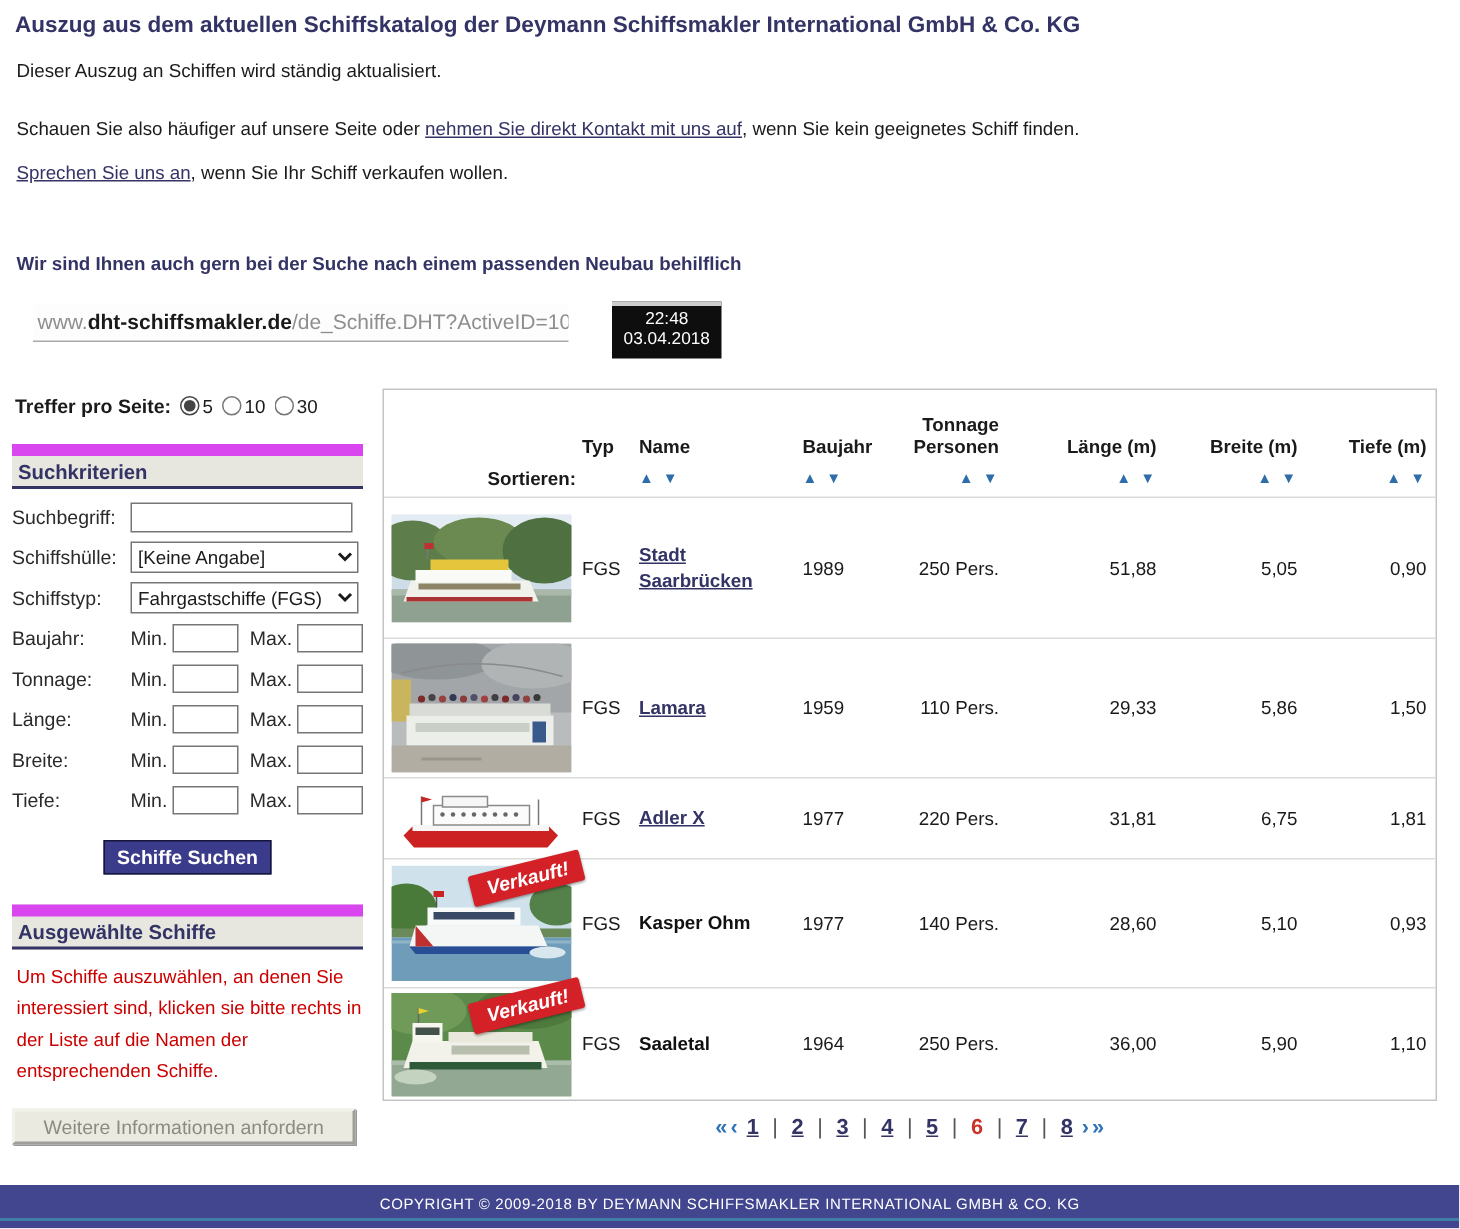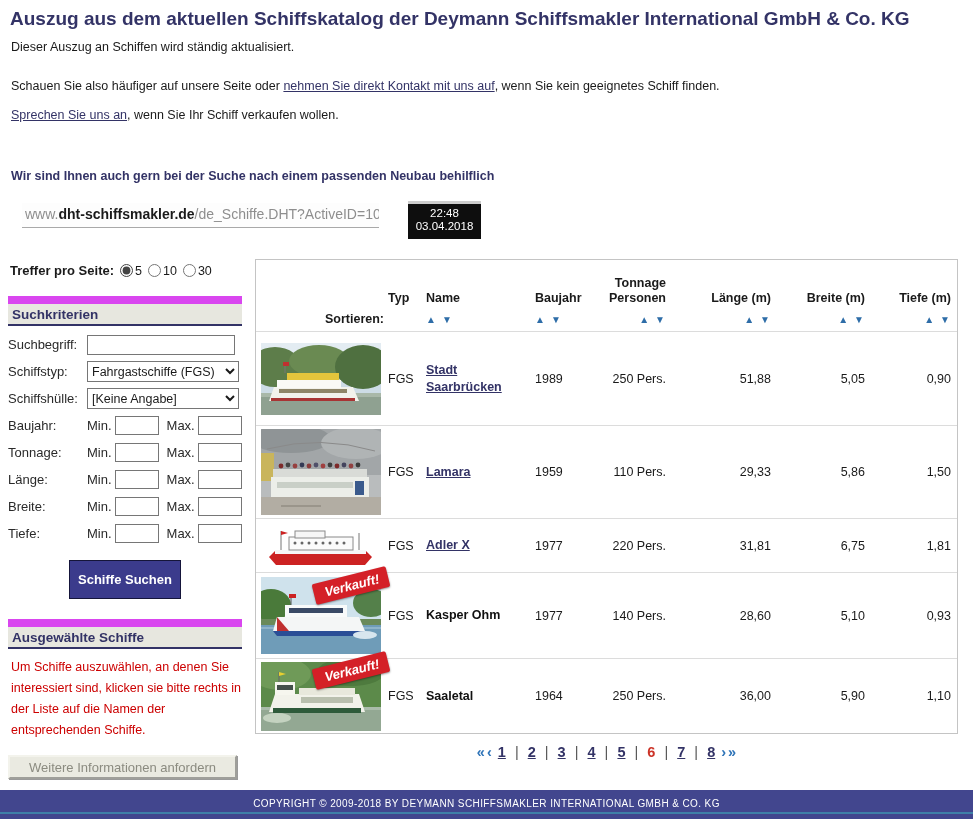--- a/index.html
+++ b/index.html
@@ -1,20 +1,20 @@
 <!DOCTYPE html>
 <html><head>
 <meta charset="utf-8">
 <style>
   * { box-sizing: border-box; margin: 0; padding: 0; }
   body { font-family: "Liberation Sans", sans-serif; background: #fff; }
   .page { position: relative; width: 973px; height: 819px; background: #fff; overflow: hidden; }
 
   
-  .page-title { position: absolute; left: 10px; top: 8px; font-size: 19px; font-weight: bold; color: #333366; }
+  .page-title { position: absolute; left: 10px; top: 8px; font-size: 15px; font-weight: bold; color: #333366; }
   .txt { position: absolute; left: 11px; font-size: 12.5px; color: #1a1a1a; }
   .txt1 { top: 40px; } .txt2 { top: 79px; } .txt3 { top: 108px; }
   .txt a, .shiplink { color: #333366; text-decoration: underline; cursor: pointer; }
   .neubau { position: absolute; left: 11px; top: 169px; font-size: 12.5px; font-weight: bold; color: #333366; }
 
   
   .urlbar { position: absolute; left: 22px; top: 203px; width: 357px; height: 25px; background: #fdfdfd;
             border-bottom: 1px solid #a9a9a9; font-size: 14px; line-height: 23px; padding-left: 3px;
             color: #8e8e8e; white-space: nowrap; overflow: hidden; cursor: text; }
   .urlbar .dom { color: #1a1a1a; font-weight: bold; }
@@ -33,21 +33,21 @@
   .sec-head { background: #e7e7df; color: #333366; font-weight: bold; font-size: 13.5px;
               padding: 3px 4px 2px 4px; border-top: 8px solid #d946ef; border-bottom: 2px solid #333366;
               margin-bottom: 8px; }
   .form-row { display: flex; align-items: center; margin-bottom: 6px; height: 21px; font-size: 13px; color: #2a2a2a; }
   .form-row > label { width: 79px; flex: 0 0 79px; }
   .form-row input[type=text] { width: 148px; height: 20px; border: 1px solid #767676; font-size: 12px; padding: 0 3px; background: #fff; }
   .form-row select { width: 152px; height: 21px; border: 1px solid #767676; font-size: 12.5px; background: #fff; color: #1a1a1a; }
   .mm { display: flex; align-items: center; }
   .mm .mlab { margin-right: 3px; }
   .mm input { width: 44px !important; height: 19px !important; margin-right: 8px; border: 1px solid #767676; font-size: 12px; padding: 0 2px; }
-  .search-btn { display: block; margin: 16px auto 0 auto; width: 112px; height: 39px; background: #3b3b8c;
+  .search-btn { display: block; margin: 16px auto 0 auto; width: 112px; height: 23px; background: #3b3b8c;
                 color: #fff; font-weight: bold; font-size: 13px; border: 1px solid #15153a; cursor: pointer;
                 font-family: "Liberation Sans", sans-serif; }
   .sec-head2 { margin-top: 20px; }
   .red-hint { margin-top: 4px; font-size: 12.5px; line-height: 21px; color: #cc0000; padding-left: 3px; }
   .info-btn { margin-top: 14px; width: 229px; height: 24px; background: #eaeae1; color: #8b8b80; font-size: 13px;
               border: 2px outset #f3f3ec; box-shadow: 1px 1px 0 #9a9a9a; cursor: pointer;
               font-family: "Liberation Sans", sans-serif; }
 
   
   .results { position: absolute; left: 255px; top: 259px; width: 703px; border: 1px solid #c4c4c4; background: #fff; }
@@ -117,26 +117,26 @@
   </div>
 
   <div class="sidebar">
     <div class="sec-head">Suchkriterien</div>
 
     <div class="form-row">
       <label>Suchbegriff:</label>
       <input type="text" style="">
     </div>
     <div class="form-row">
+      <label>Schiffshülle:</label>
+      <select><option>[Keine Angabe]</option></select>
+    </div>
+    <div class="form-row">
       <label>Schiffstyp:</label>
       <select><option>Fahrgastschiffe (FGS)</option></select>
-    </div>
-    <div class="form-row">
-      <label>Schiffshülle:</label>
-      <select><option>[Keine Angabe]</option></select>
     </div>
 
     <div id="minmax-rows">
         <div class="form-row mm">
           <label>Baujahr:</label>
           <span class="mlab">Min.</span>
           <input type="text" style="">
           <span class="mlab">Max.</span>
           <input type="text" style="">
         </div>

